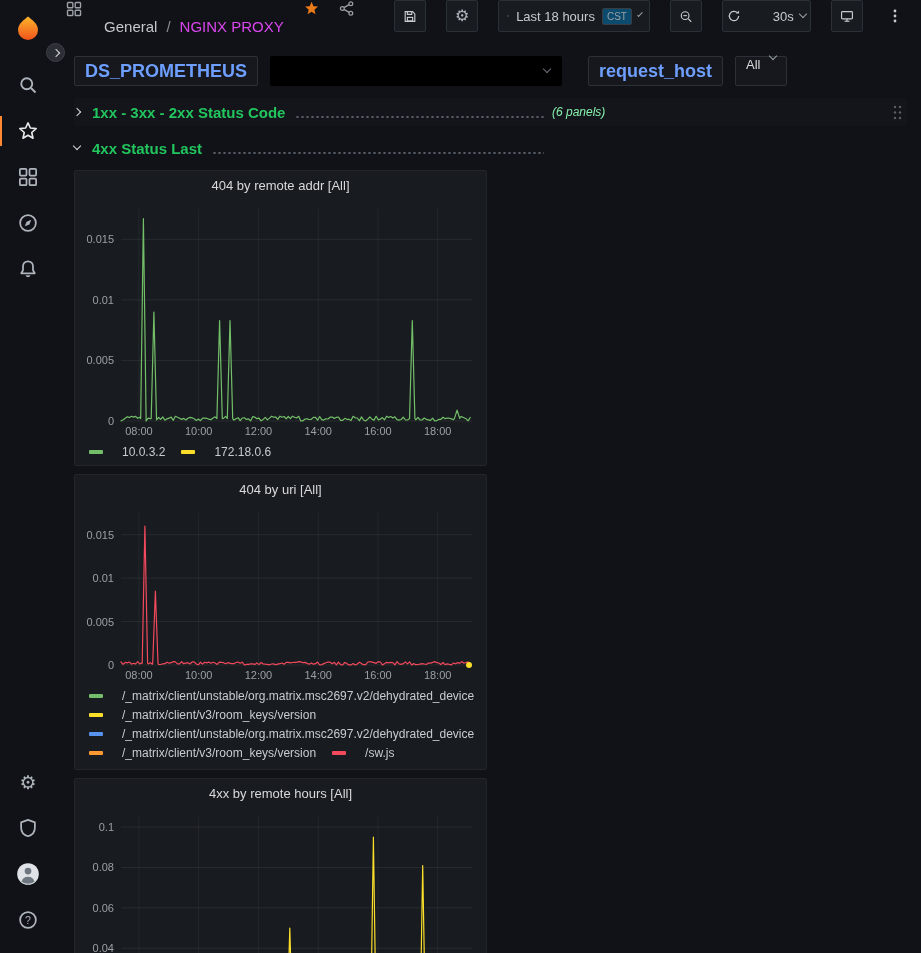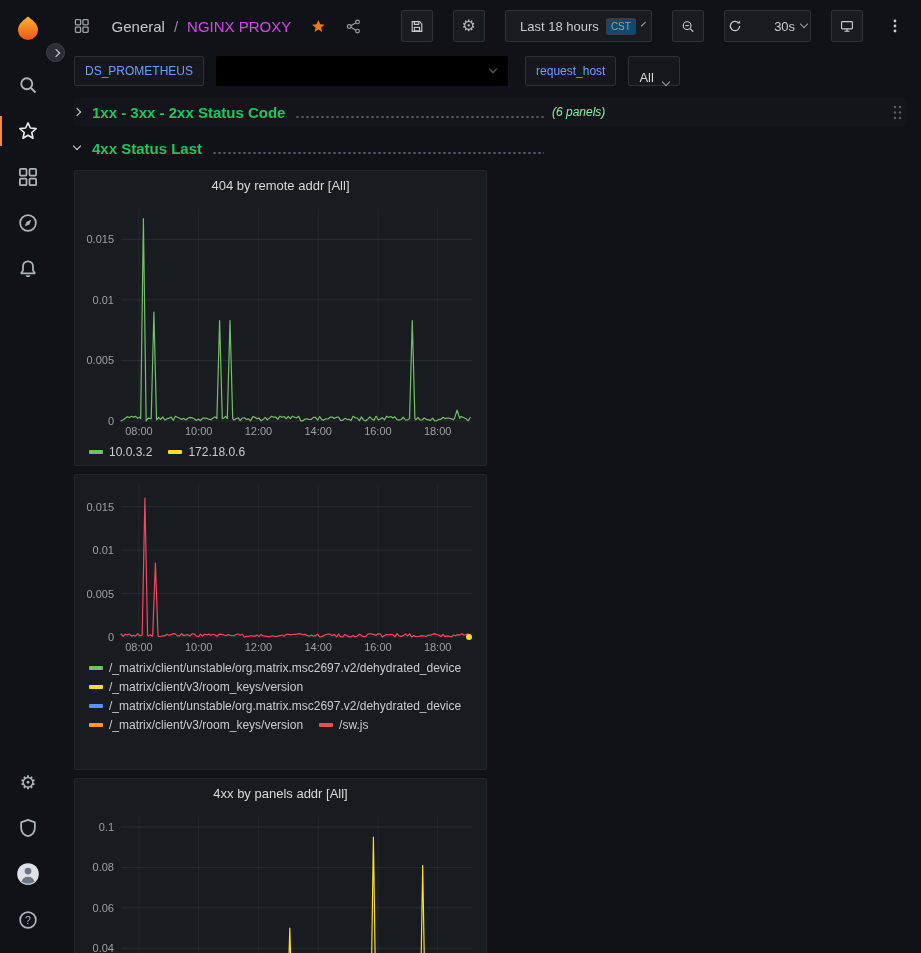--- a/index.html
+++ b/index.html
@@ -11,54 +11,54 @@
   .side-icon.active::before{content:"";position:absolute;left:0;top:8px;bottom:8px;width:2px;background:#ff8833}
   .side-logo{width:56px;height:40px;display:flex;align-items:center;justify-content:center;margin-bottom:14px;cursor:pointer}
   .side-bottom{margin-top:auto;display:flex;flex-direction:column;align-items:center}
   .gear-glyph{font-size:19px;line-height:1;color:#aeb4bc}
   .expand-btn{position:absolute;left:46px;top:43px;width:19px;height:19px;border-radius:50%;background:#2b2e34;border:1px solid #3c4047;display:flex;align-items:center;justify-content:center;z-index:20;cursor:pointer}
   
   .chev{display:inline-block;width:6px;height:6px;border-right:1.5px solid #9aa0a6;border-bottom:1.5px solid #9aa0a6;transform:rotate(45deg);margin-top:-4px}
   .chev.right{transform:rotate(-45deg);margin:0}
   .chev.white{border-color:#d8d9da}
   
-  .topbar{position:absolute;left:56px;right:0;top:0;height:52px;display:flex;align-items:center;gap:20px;padding:0 14px 0 18px}
+  .topbar{position:absolute;left:48px;right:0;top:0;height:52px;display:flex;gap:20px;padding:0 14px 0 18px}
   .breadcrumb{display:flex;align-items:center;gap:9px;font-size:15px;white-space:nowrap}
   .crumb-section{color:#c4c7cc;cursor:pointer}
   .crumb-sep{color:#8b9096}
   .crumb-title{color:#d946ef;font-weight:500;cursor:pointer}
   .tb-spacer{flex:1}
   .tb-btn{height:32px;min-width:32px;display:flex;align-items:center;justify-content:center;gap:7px;background:#181b20;border:1px solid #2c3038;border-radius:2px;color:#c7ccd1;font-size:13px;padding:0 8px;cursor:pointer;white-space:nowrap}
   .tb-btn.noborder{border:none;background:transparent;min-width:24px;padding:0 4px}
   .badge{font-size:10px;color:#9aa0a6;border:1px solid #383c43;background:#0c4a6e;padding:1px 4px;border-radius:2px;line-height:1.3}
   .split{padding:0}
   .split .seg{display:flex;align-items:center;gap:6px;padding:0 9px;height:100%}
   .split .divider{width:1px;align-self:stretch;background:#2c3038}
   
   .varsbar{position:absolute;left:56px;right:0;top:52px;height:38px;display:flex;align-items:center;gap:12px;padding:0 14px 0 18px}
-  .var-label{height:30px;display:flex;align-items:center;padding:12px 10px;background:#16181d;border:1px solid #2c3038;border-radius:2px;font-size:12px;font-weight:400;color:#6e9fff;cursor:pointer}
+  .var-label{height:30px;display:flex;align-items:center;padding:12px 10px;background:#16181d;border:1px solid #2c3038;border-radius:2px;font-size:18px;font-weight:700;color:#6e9fff;cursor:pointer}
   .var-redacted{width:292px;height:30px;background:#000;border-radius:2px;display:flex;align-items:center;justify-content:flex-end;padding:0 12px;cursor:pointer}
   .var-redacted .chev{border-color:#6c7076}
-  .var-select{height:30px;display:flex;align-items:flex-end;gap:9px;padding:0 10px;background:#16181d;border:1px solid #2c3038;border-radius:2px;font-size:13px;color:#d8d9da;cursor:pointer}
+  .var-select{height:30px;display:flex;align-items:flex-start;gap:9px;padding:0 10px;background:#16181d;border:1px solid #2c3038;border-radius:2px;font-size:13px;color:#d8d9da;cursor:pointer}
   
   .dashboard{position:absolute;left:56px;right:0;top:90px;bottom:0;padding:8px 14px 0 18px;overflow:hidden}
   .row-header{display:flex;align-items:center;height:28px;margin-bottom:8px;cursor:pointer;border-radius:2px}
   .row-header.collapsed{background:rgba(255,255,255,0.015)}
   .row-left{display:flex;align-items:center;width:478px;min-width:0}
   .row-chev-box{width:18px;display:flex;justify-content:flex-start}
   .row-title{font-size:15px;font-weight:700;color:#22c55e;white-space:nowrap}
   .leader{flex:1;height:2px;margin:10px 8px 0 10px;background-image:radial-gradient(circle,#575d67 1px,transparent 1.3px);background-size:5px 2px;background-repeat:repeat-x}
   .row-count{font-size:12px;font-style:italic;color:#86efac;white-space:nowrap}
   .row-spacer{flex:1}
   .drag-handle{margin-right:4px;cursor:grab;display:flex}
   .panels-grid{display:flex;flex-wrap:wrap;gap:8px;margin-bottom:10px}
   .panel{width:413px;height:296px;background:#181b1f;border:1px solid #22252a;border-radius:2px;display:flex;flex-direction:column;overflow:hidden}
   .panel-title{height:28px;flex:0 0 28px;display:flex;align-items:center;justify-content:center;font-size:13px;font-weight:500;color:#d8d9da;cursor:pointer}
   .legend{display:flex;flex-wrap:wrap;align-content:flex-start;row-gap:3px;column-gap:16px;padding:3px 10px 6px 14px;font-size:12px;color:#c7ccd1;overflow:hidden;flex:1;min-height:0;line-height:16px}
-  .legend-item{display:flex;align-items:center;gap:6px;white-space:nowrap;cursor:pointer;max-width:100%;overflow:hidden}
+  .legend-item{display:flex;align-items:center;gap:19px;white-space:nowrap;cursor:pointer;max-width:100%;overflow:hidden}
   .legend-marker{flex:0 0 14px;width:14px;height:4px;border-radius:1px}
 </style>
 </head>
 <body>
 
 <nav class="sidebar">
   <div class="side-logo">
     <svg width="26" height="26" viewBox="0 0 26 26">
       <defs>
           <linearGradient id="lg" x1="0" y1="0" x2="0" y2="1">
@@ -209,21 +209,21 @@
     </svg>
   </button>
 </header>
 
 <div class="varsbar">
   <div class="var-label">DS_PROMETHEUS</div>
   <div class="var-redacted">
     <span></span>
     <span class="chev"></span>
   </div>
-  <div class="var-label" style="margin-left:5px">request_host</div>
+  <div class="var-label" style="margin-left:14px">request_host</div>
   <div class="var-select">
     <span>All</span>
     <span class="chev"></span>
   </div>
 </div>
 
 <main class="dashboard">
     <div class="row-header collapsed">
       <div class="row-left">
         <span class="row-chev-box">
@@ -286,20 +286,21 @@
             <span class="legend-marker" style="background: rgb(115, 191, 105);"></span>
             <span>10.0.3.2</span>
           </span>
           <span class="legend-item">
             <span class="legend-marker" style="background: rgb(250, 222, 42);"></span>
             <span>172.18.0.6</span>
           </span>
         </div>
       </div>
       <div class="panel">
+        <div class="panel-title">404 by uri [All]</div>
         <svg width="411" height="182">
           <line x1="63.92340425531914" x2="63.92340425531914" y1="10" y2="162" stroke="rgba(255,255,255,0.05)"></line>
           <text x="63.92340425531914" y="176" fill="#9aa0a6" font-size="11" text-anchor="middle" font-family="Liberation Sans, sans-serif">08:00</text>
           <line x1="123.66808510638299" x2="123.66808510638299" y1="10" y2="162" stroke="rgba(255,255,255,0.05)"></line>
           <text x="123.66808510638299" y="176" fill="#9aa0a6" font-size="11" text-anchor="middle" font-family="Liberation Sans, sans-serif">10:00</text>
           <line x1="183.41276595744682" x2="183.41276595744682" y1="10" y2="162" stroke="rgba(255,255,255,0.05)"></line>
           <text x="183.41276595744682" y="176" fill="#9aa0a6" font-size="11" text-anchor="middle" font-family="Liberation Sans, sans-serif">12:00</text>
           <line x1="243.15744680851066" x2="243.15744680851066" y1="10" y2="162" stroke="rgba(255,255,255,0.05)"></line>
           <text x="243.15744680851066" y="176" fill="#9aa0a6" font-size="11" text-anchor="middle" font-family="Liberation Sans, sans-serif">14:00</text>
           <line x1="302.9021276595745" x2="302.9021276595745" y1="10" y2="162" stroke="rgba(255,255,255,0.05)"></line>
@@ -334,21 +335,21 @@
             <span class="legend-marker" style="background: rgb(255, 152, 48);"></span>
             <span>/_matrix/client/v3/room_keys/version</span>
           </span>
           <span class="legend-item">
             <span class="legend-marker" style="background: rgb(242, 73, 92);"></span>
             <span>/sw.js</span>
           </span>
         </div>
       </div>
       <div class="panel">
-        <div class="panel-title">4xx by panels addr [All]</div>
+        <div class="panel-title">4xx by remote hours [All]</div>
         <svg width="411" height="242">
           <line x1="63.92340425531914" x2="63.92340425531914" y1="10" y2="222" stroke="rgba(255,255,255,0.05)"></line>
           <text x="63.92340425531914" y="236" fill="#9aa0a6" font-size="11" text-anchor="middle" font-family="Liberation Sans, sans-serif">08:00</text>
           <line x1="123.66808510638299" x2="123.66808510638299" y1="10" y2="222" stroke="rgba(255,255,255,0.05)"></line>
           <text x="123.66808510638299" y="236" fill="#9aa0a6" font-size="11" text-anchor="middle" font-family="Liberation Sans, sans-serif">10:00</text>
           <line x1="183.41276595744682" x2="183.41276595744682" y1="10" y2="222" stroke="rgba(255,255,255,0.05)"></line>
           <text x="183.41276595744682" y="236" fill="#9aa0a6" font-size="11" text-anchor="middle" font-family="Liberation Sans, sans-serif">12:00</text>
           <line x1="243.15744680851066" x2="243.15744680851066" y1="10" y2="222" stroke="rgba(255,255,255,0.05)"></line>
           <text x="243.15744680851066" y="236" fill="#9aa0a6" font-size="11" text-anchor="middle" font-family="Liberation Sans, sans-serif">14:00</text>
           <line x1="302.9021276595745" x2="302.9021276595745" y1="10" y2="222" stroke="rgba(255,255,255,0.05)"></line>

